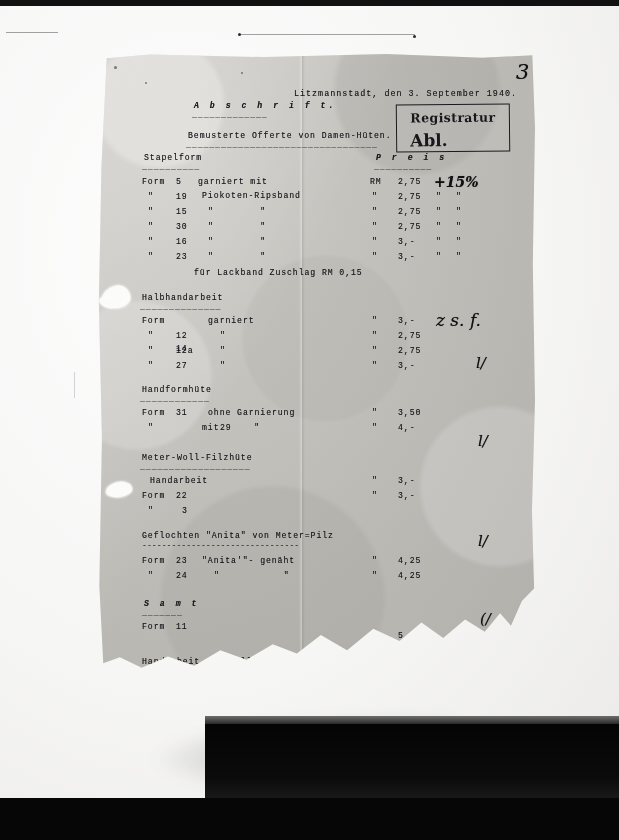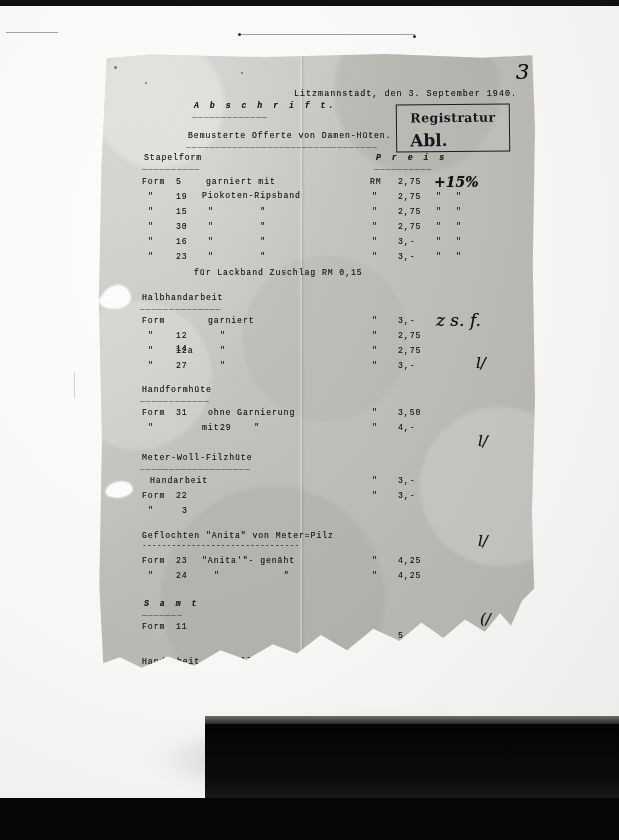--- a/index.html
+++ b/index.html
@@ -267,21 +267,21 @@
 
     <div class="tw" style="left:46px;top:100px;">Stapelform</div>
     <div class="u-dash" style="left:44px;top:108px;">__________</div>
 
     <div class="tw spaced" style="left:278px;top:100px;">P r e i s</div>
     <div class="u-dash" style="left:276px;top:108px;">__________</div>
 
     <div>
       <div class="tw" style="left:44px;top:124px;">Form</div>
       <div class="tw" style="left:78px;top:124px;">5</div>
-      <div class="tw" style="left:108px;top:124px;">garniert mit</div>
+      <div class="tw" style="left:100px;top:124px;">garniert mit</div>
       <div class="tw" style="left:272px;top:124px;">RM</div>
       <div class="tw" style="left:300px;top:124px;">2,75</div>
 
       <div class="tw" style="left:50px;top:139px;">"</div>
       <div class="tw" style="left:78px;top:139px;">19</div>
       <div class="tw" style="left:104px;top:138px;">Piokoten-Ripsband</div>
       <div class="tw" style="left:274px;top:139px;">"</div>
       <div class="tw" style="left:300px;top:139px;">2,75</div>
       <div class="tw" style="left:338px;top:139px;">"</div>
       <div class="tw" style="left:358px;top:139px;">"</div>

